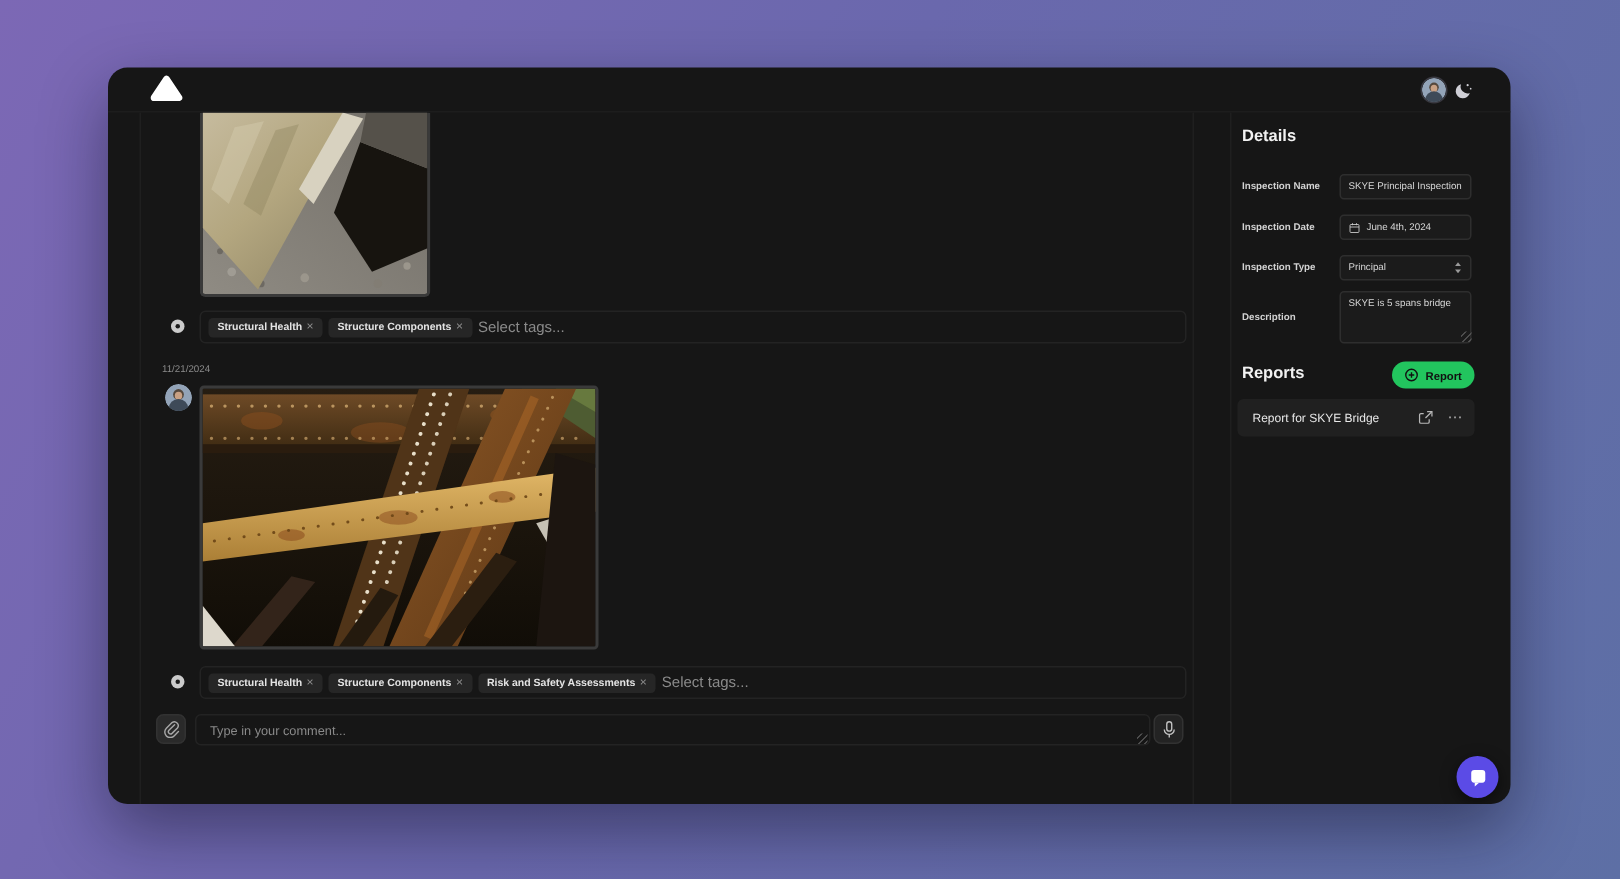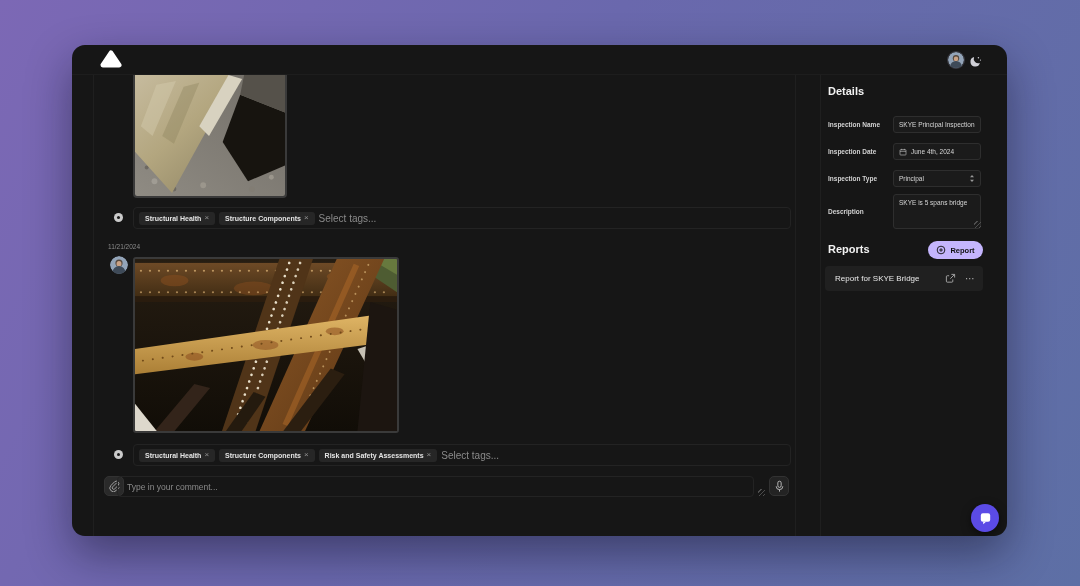--- a/index.html
+++ b/index.html
@@ -43,37 +43,37 @@
   .tag-input { flex:1; background:transparent; border:none; outline:none; color:#bbb; font-size:10px; font-family:inherit; min-width:40px; }
   .tag-input::placeholder { color:#8a8a8a; }
 
   .post-date { position:absolute; left:36px; top:198px; font-size:6.5px; color:#8b8b8b; }
   .post-avatar { position:absolute; left:38px; top:211px; width:18px; height:18px; border-radius:50%; overflow:hidden; cursor:pointer; }
 
   
   .icon-btn { position:absolute; width:20px; height:20px; border-radius:5px; background:#2a2a2a; display:flex; align-items:center; justify-content:center; cursor:pointer; border:1px solid #323232; }
   .attach-btn { left:32px; top:431px; }
   .mic-btn { left:697px; top:431px; background:#232323; }
-  .comment-input { position:absolute; left:45px; top:431px; width:637px; height:21px; background:transparent; border:1px solid #232323; border-radius:4px; color:#ccc; font-size:8.5px; font-family:inherit; padding:5px 14px 0 9px; resize:none; outline:none; overflow:hidden; line-height:10px; }
+  .comment-input { position:absolute; left:58px; top:431px; width:637px; height:21px; background:transparent; border:1px solid #232323; border-radius:4px; color:#ccc; font-size:8.5px; font-family:inherit; padding:5px 14px 0 9px; resize:none; outline:none; overflow:hidden; line-height:10px; }
   .comment-input::placeholder { color:#8a8a8a; }
   .resize-handle { position:absolute; width:7px; height:7px; background:
       repeating-linear-gradient(135deg, transparent 0 2px, #5a5a5a 2px 3px); opacity:.8; }
   .comment-handle { left:686px; top:444px; }
 
   
   .sb-title { position:absolute; left:756px; font-size:11px; font-weight:bold; color:#f2f2f2;text-align:right; }
   .f-label { position:absolute; left:756px; width:62px; font-size:6.5px; font-weight:bold; color:#d2d2d2; line-height:17px; }
   .f-field { position:absolute; left:821px; width:88px; height:17px; background:#1b1b1b; border:1px solid #2e2e2e; border-radius:3px; color:#d6d6d6; font-size:6.5px; display:flex; align-items:center; gap:4px; padding:0 5px; cursor:text; }
   .f-field input { width:100%; background:transparent; border:none; outline:none; color:#d6d6d6; font-size:6.5px; font-family:inherit; }
   .f-select { cursor:pointer; justify-content:space-between; }
   .f-textarea { height:35px; align-items:flex-start; padding-top:4px; position:relative; }
   .f-textarea textarea { width:100%; height:26px; background:transparent; border:none; outline:none; color:#d6d6d6; font-size:6.5px; font-family:inherit; resize:none; line-height:8px; }
   .desc-handle { left:902px; top:176px; }
 
-  .report-btn { position:absolute; left:856px; top:196px; width:55px; height:18px; border-radius:9px; background:#c4b5fd; display:flex; align-items:center; justify-content:center; gap:4px; cursor:pointer; }
+  .report-btn { position:absolute; left:856px; top:196px; width:55px; height:18px; border-radius:9px; background:#22c55e; display:flex; align-items:center; justify-content:center; gap:4px; cursor:pointer; }
   .report-btn span { font-size:7.5px; font-weight:bold; color:#111; }
   .report-item { position:absolute; left:753px; top:221px; width:158px; height:25px; background:#202020; border-radius:4px; display:flex; align-items:center; padding:0 8px 0 10px; cursor:pointer; }
   .report-item-name { flex:1; font-size:8px; color:#e8e8e8; }
   .report-item .ext { width:11px; height:11px; cursor:pointer; margin-right:9px; }
   .more-glyph { font-size:10px; color:#b0b0b0; cursor:pointer; line-height:8px; }
 
   .chat-fab { position:absolute; left:899px; top:459px; width:28px; height:28px; border-radius:50%; background:#5b4be6; display:flex; align-items:center; justify-content:center; cursor:pointer; box-shadow:0 3px 10px rgba(0,0,0,.5); }
 </style>
 </head>
 <body>

